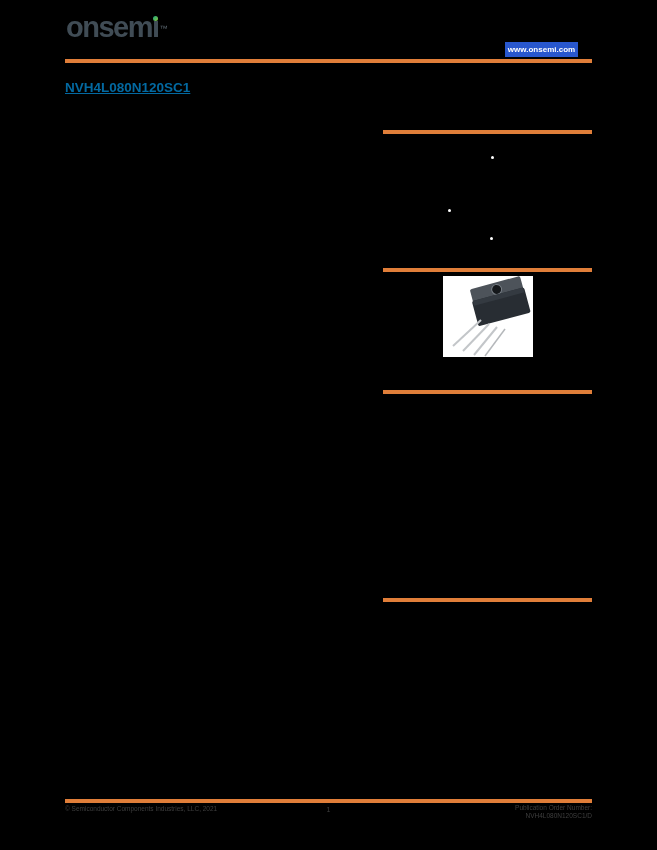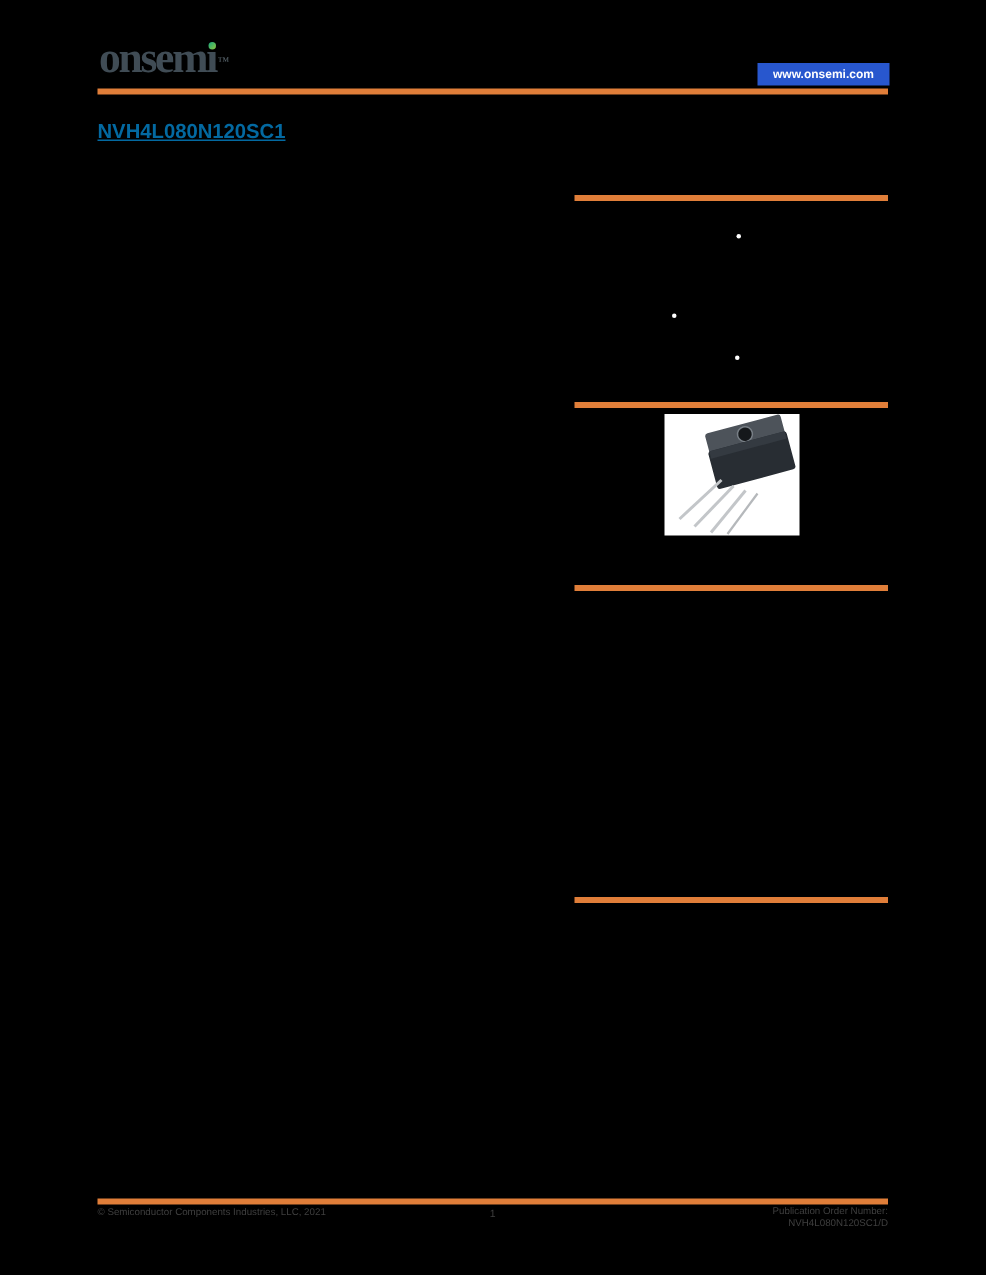--- a/index.html
+++ b/index.html
@@ -7,39 +7,38 @@
     width:657px;height:850px;
     background:#000000;
     font-family:"Liberation Sans", sans-serif;
     position:relative;
     overflow:hidden;
   }
   .abs{position:absolute;}
 
   
   .logo{
-    left:66px;top:24px;
+    left:66px;top:12px;
     font-size:29px;font-weight:bold;
     color:#404c55;letter-spacing:-1.5px;
     line-height:30px;
-    font-family:Liberation Serif, serif;
   }
   .logo .tm{
     font-size:8px;font-weight:normal;color:#5a666e;
     vertical-align:top;letter-spacing:0;
     position:relative;top:2px;left:1px;
   }
   .logo-i{position:relative;display:inline-block;}
   .logo-i .idot{
     position:absolute;left:1.5px;top:4px;
     width:5px;height:5px;border-radius:50%;
     background:linear-gradient(135deg,#17a77e,#8dc63f);
   }
   .link-box{
-    left:505px;top:42px;width:88px;height:15px;
+    left:505px;top:42px;width:73px;height:15px;
     background:#2857ce;
     color:#ffffff;font-size:8px;font-weight:bold;
     display:flex;align-items:center;justify-content:center;
     text-decoration:none;
   }
   .header-rule{
     left:65px;top:59px;width:527px;height:4px;background:#e07e39;
   }
 
   

